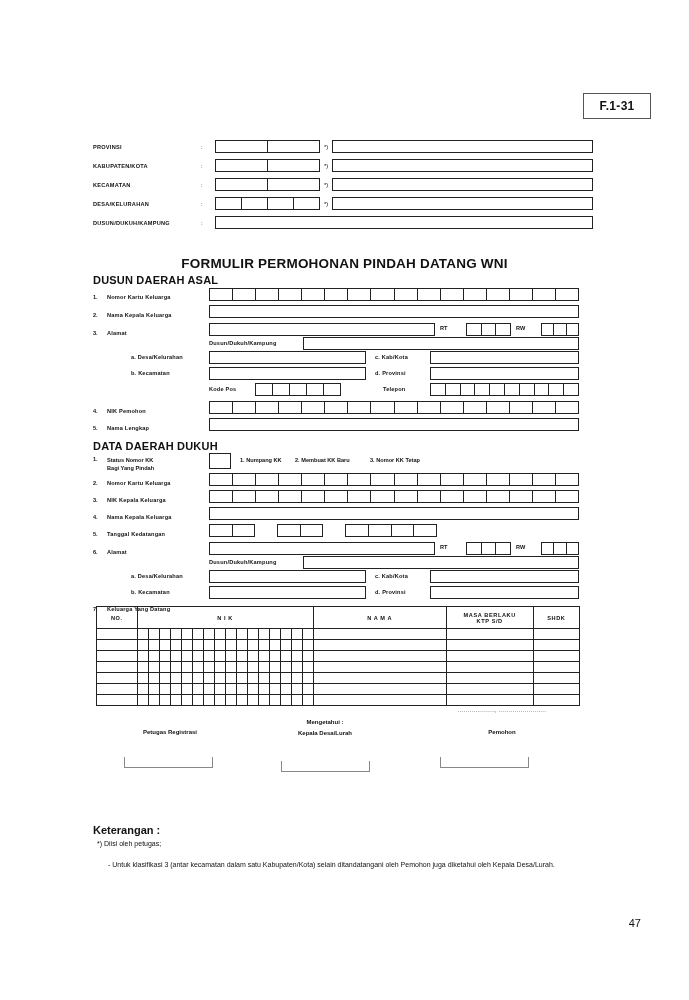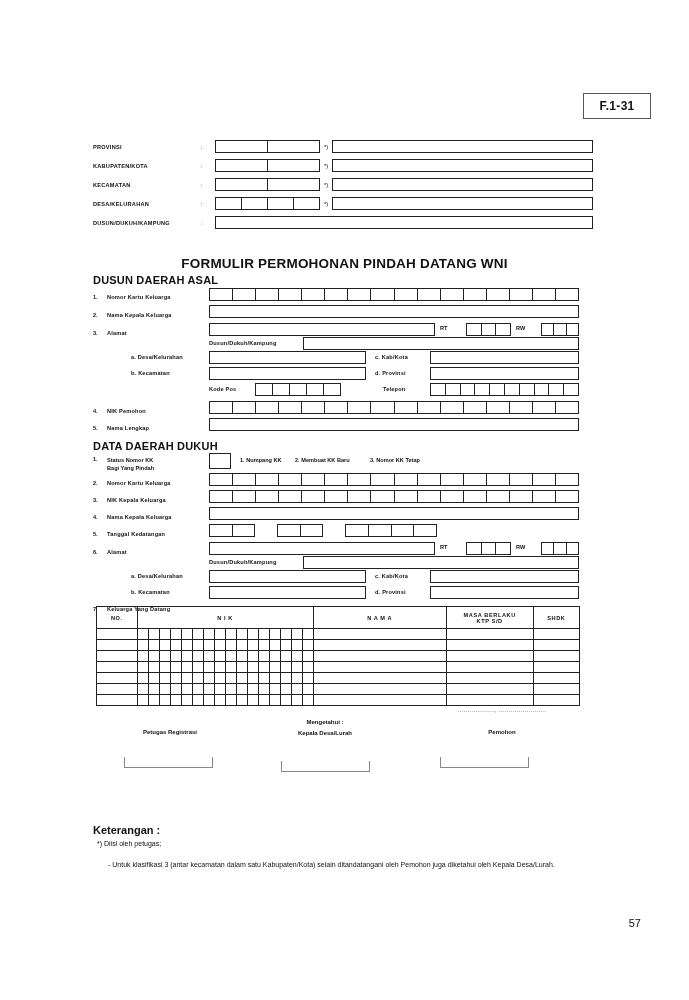--- a/index.html
+++ b/index.html
@@ -567,14 +567,14 @@
   <div class="sigblock" style="left:432px; top:729px; width:140px;">Pemohon</div>
 
   <div class="sigline" style="left:124px; top:757px; width:89px;"></div>
   <div class="sigline" style="left:281px; top:761px; width:89px;"></div>
   <div class="sigline" style="left:440px; top:757px; width:89px;"></div>
 
   <div class="note-head">Keterangan :</div>
   <div class="note1">*) Diisi oleh petugas;</div>
   <div class="note2">- Untuk klasifikasi 3 (antar kecamatan dalam satu Kabupaten/Kota) selain ditandatangani oleh Pemohon juga diketahui oleh Kepala Desa/Lurah.</div>
 
-  <div class="pageno">57</div>
+  <div class="pageno">47</div>
 </div>
 
 </body></html>

